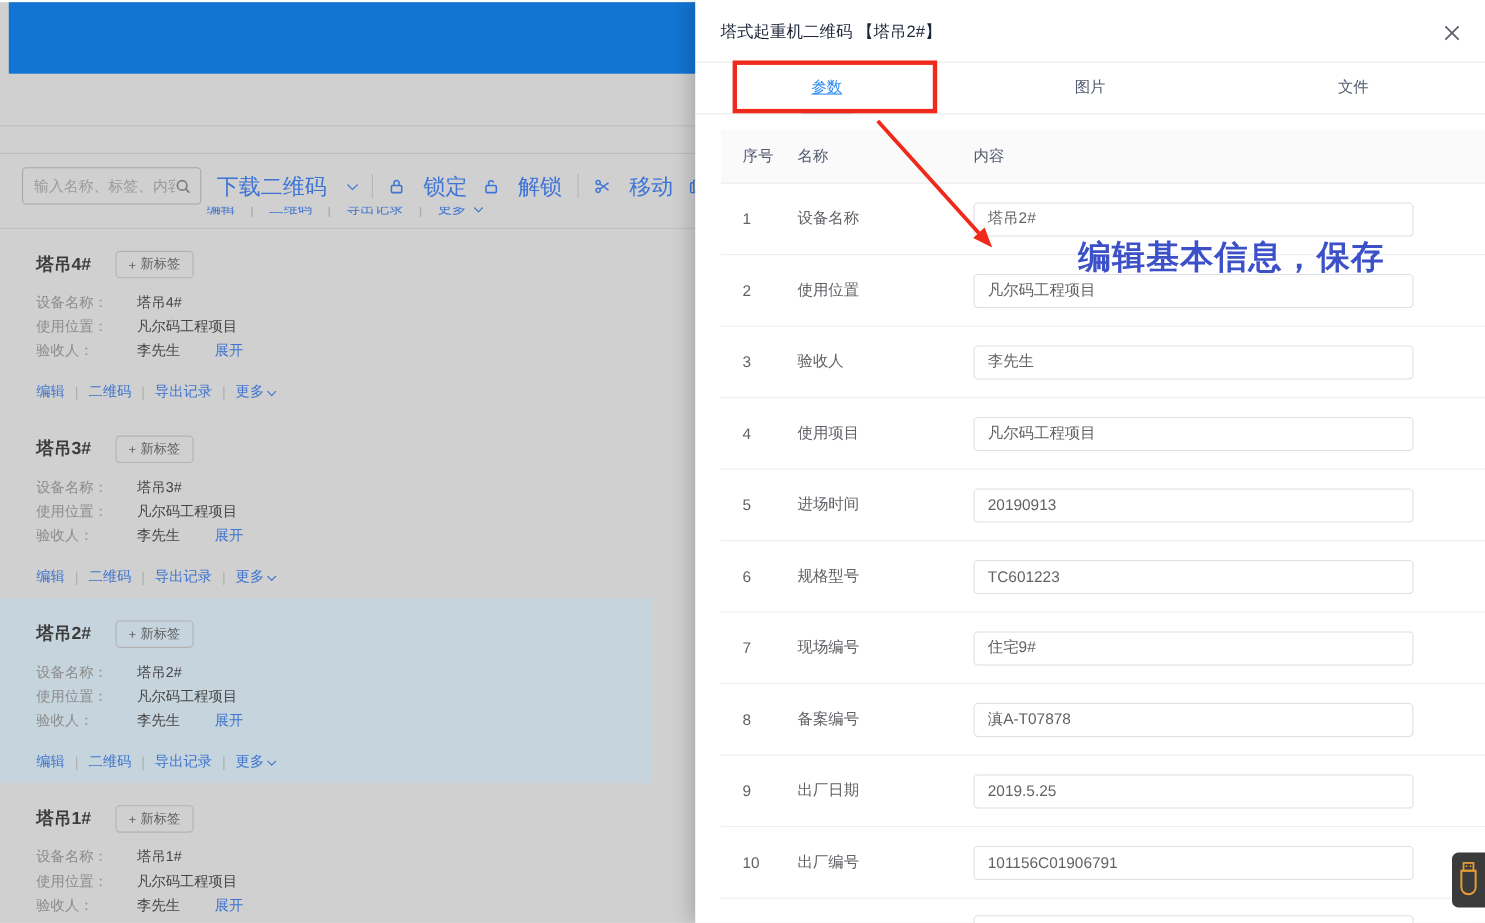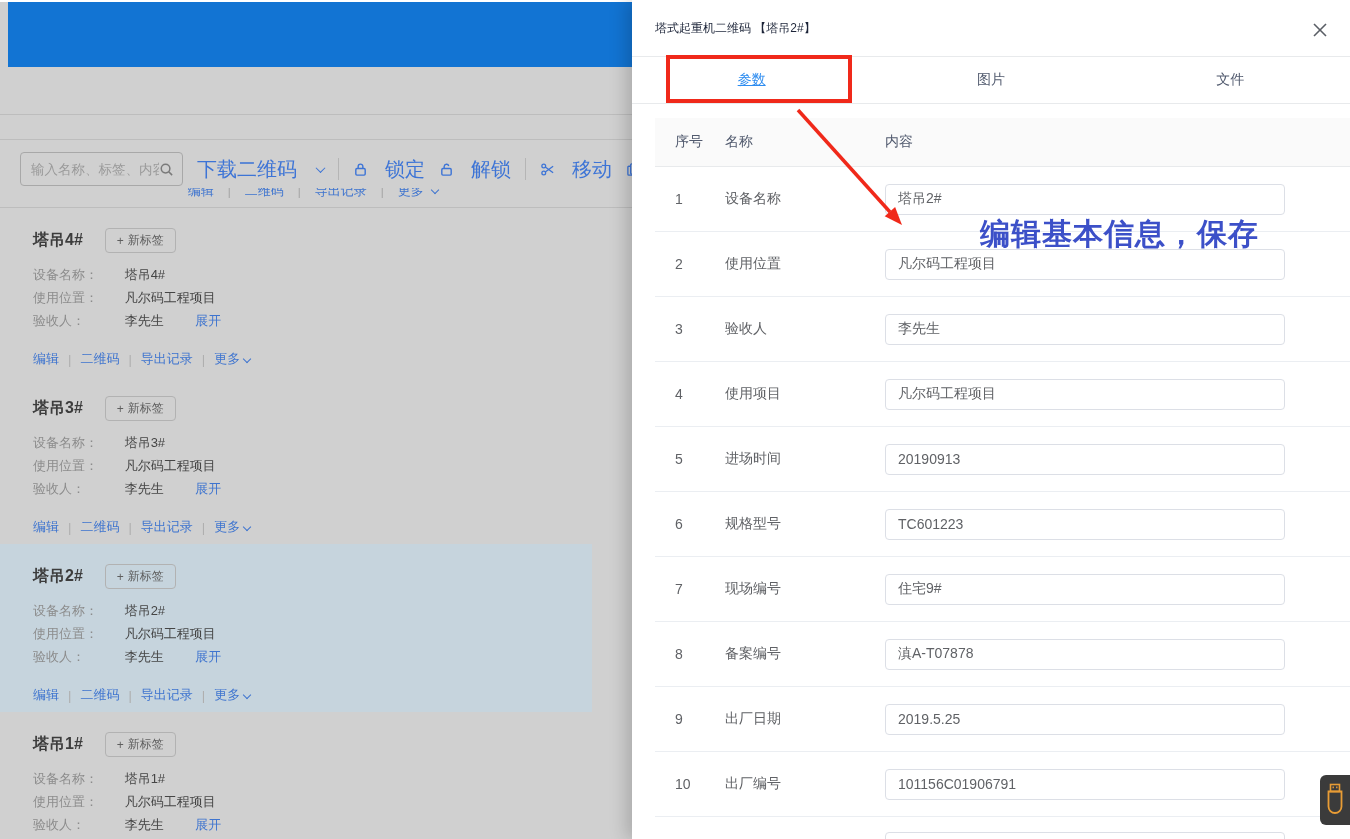--- a/index.html
+++ b/index.html
@@ -30,35 +30,35 @@
   .clipped-row .inner { margin-top:-7px; }
 
   .equip-list { position:absolute; left:0; top:208px; width:632px; height:631px; overflow:hidden; }
   .list-item { position:relative; width:592px; height:168px; padding:20px 0 0 33px; }
   .list-item.selected { background:#c6d4dd; }
   .li-title-row { display:flex; align-items:center; gap:22px; margin-bottom:11px; }
   .li-title { font-size:16px; font-weight:bold; color:#3c3c3c; }
   .new-tag-btn { display:inline-flex; align-items:center; gap:4px; border:1px solid #b2b2b2; border-radius:4px;
                  padding:3px 11px; font-size:12px; color:#5f5f5f; cursor:pointer; background:transparent; }
   .li-field { font-size:13px; line-height:22px; color:#454545; }
-  .li-field .lbl { display:inline-block; min-width:88px; color:#8c8c8c;font-family:Liberation Mono, monospace; }
+  .li-field .lbl { display:inline-block; min-width:88px; color:#8c8c8c; }
   .expand-link { color:#3e74cf; margin-left:28px; cursor:pointer; }
   .li-actions { margin-top:17px; font-size:13px; color:#3e74cf; display:flex; align-items:center; }
   .li-actions .act { cursor:pointer; }
   .li-actions .sep { color:#aeaeae; margin:0 9px; }
   .blue-link { color:#3e74cf; font-size:13px; }
   .act-sep { color:#aeaeae; margin:0 9px; }
   .chev-sm { display:inline-block; width:6px; height:6px; border-right:1.4px solid #3e74cf;
              border-bottom:1.4px solid #3e74cf; transform:rotate(45deg); margin-left:4px; vertical-align:2px; }
 
   
   .drawer { position:absolute; left:632px; top:0; width:718px; height:839px; background:#ffffff;
             box-shadow:-6px 0 16px rgba(0,0,0,0.18); z-index:10; }
   .drawer-header { position:relative; height:57px; border-bottom:1px solid #e8eaec; }
-  .drawer-title { position:absolute; left:23px; top:20px; font-size:12px; color:#1c2438; }
+  .drawer-title { position:absolute; left:23px; top:20px; font-size:15px; color:#1c2438; }
   .drawer-close { position:absolute; right:21px; top:21px; width:18px; height:18px; cursor:pointer; }
   .tabs { position:relative; display:flex; height:47px; border-bottom:1px solid #e8eaec; }
   .tab { flex:1; display:flex; align-items:center; justify-content:center; font-size:14px;
          color:#515a6e; cursor:pointer; position:relative; }
   .tab.active { color:#2d8cf0;text-decoration:underline; }
   .tab.active .tab-underline { position:absolute; bottom:0; left:50%; transform:translateX(-50%);
          width:48px; height:3px; background:#2d8cf0; border-radius:2px; }
 
   .ptable { position:absolute; left:23px; top:118px; width:695px; height:721px; overflow:hidden; }
   .pt-header { display:flex; align-items:center; height:49px; background:#fafafa; border-bottom:1px solid #e8eaec;

